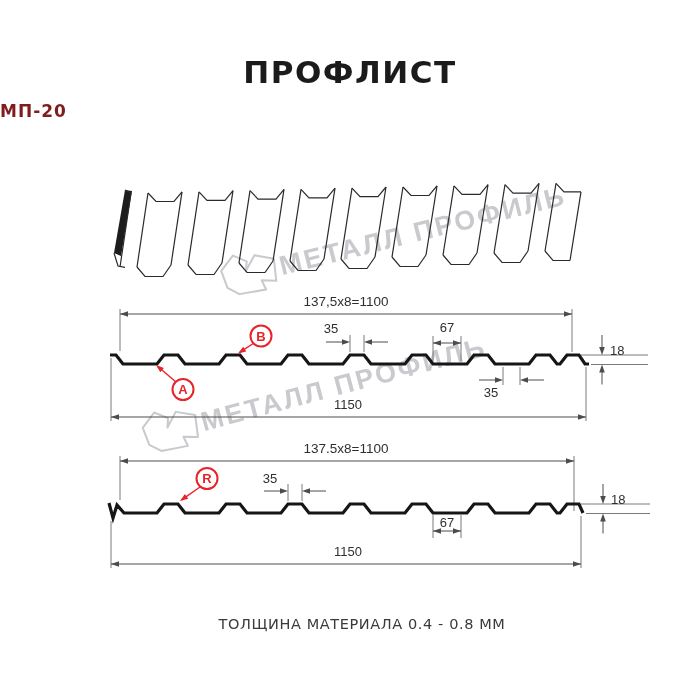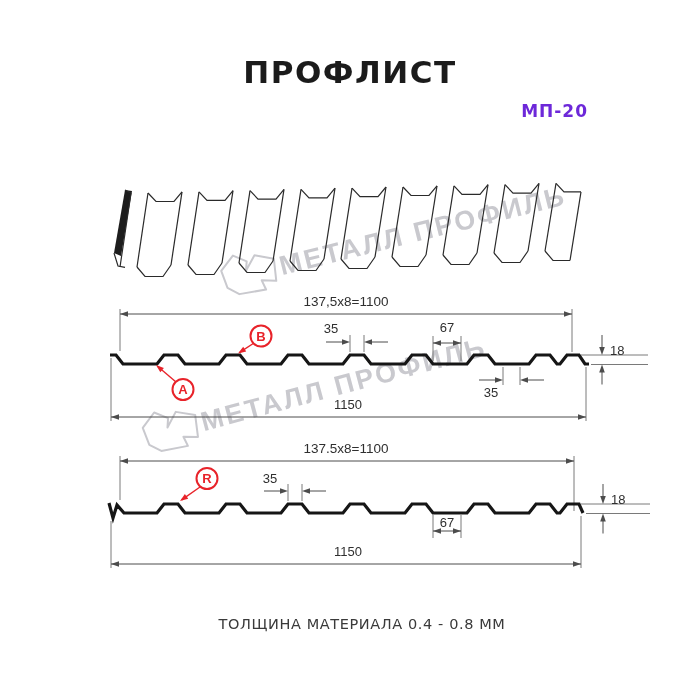--- a/index.html
+++ b/index.html
@@ -1,23 +1,23 @@
 <!DOCTYPE html>
 <html><head>
 <meta charset="utf-8">
 <style>
   html,body{margin:0;padding:0;}
   body{width:700px;height:700px;background:#ffffff;position:relative;overflow:hidden;
        font-family:"Liberation Sans", sans-serif;}
   .page-title{position:absolute;left:0;top:54px;width:700px;text-align:center;
       font-family:"DejaVu Sans", sans-serif;font-weight:800;font-size:31px;
       letter-spacing:1.5px;color:#1b1b1b;}
-  .page-subtitle{position:absolute;left:0;top:101px;width:588px;text-align:right;
+  .page-subtitle{position:absolute;left:0;top:101px;width:588px;text-align:left;
       font-family:"DejaVu Sans", sans-serif;font-weight:600;font-size:17px;
-      letter-spacing:1px;color:#6d28d9;}
+      letter-spacing:1px;color:#7f1d1d;}
   .page-footer{position:absolute;left:0;top:616px;width:700px;text-align:center;
       font-family:"DejaVu Sans", sans-serif;font-weight:500;font-size:14.5px;
       letter-spacing:0.6px;color:#3a3a3a;padding-left:12px;}
   #diagram{position:absolute;left:0;top:0;width:700px;height:700px;}
   svg text{font-family:"Liberation Sans", sans-serif;}
 </style>
 </head>
 <body>
 
 <div class="page-title">ПРОФЛИСТ</div>

